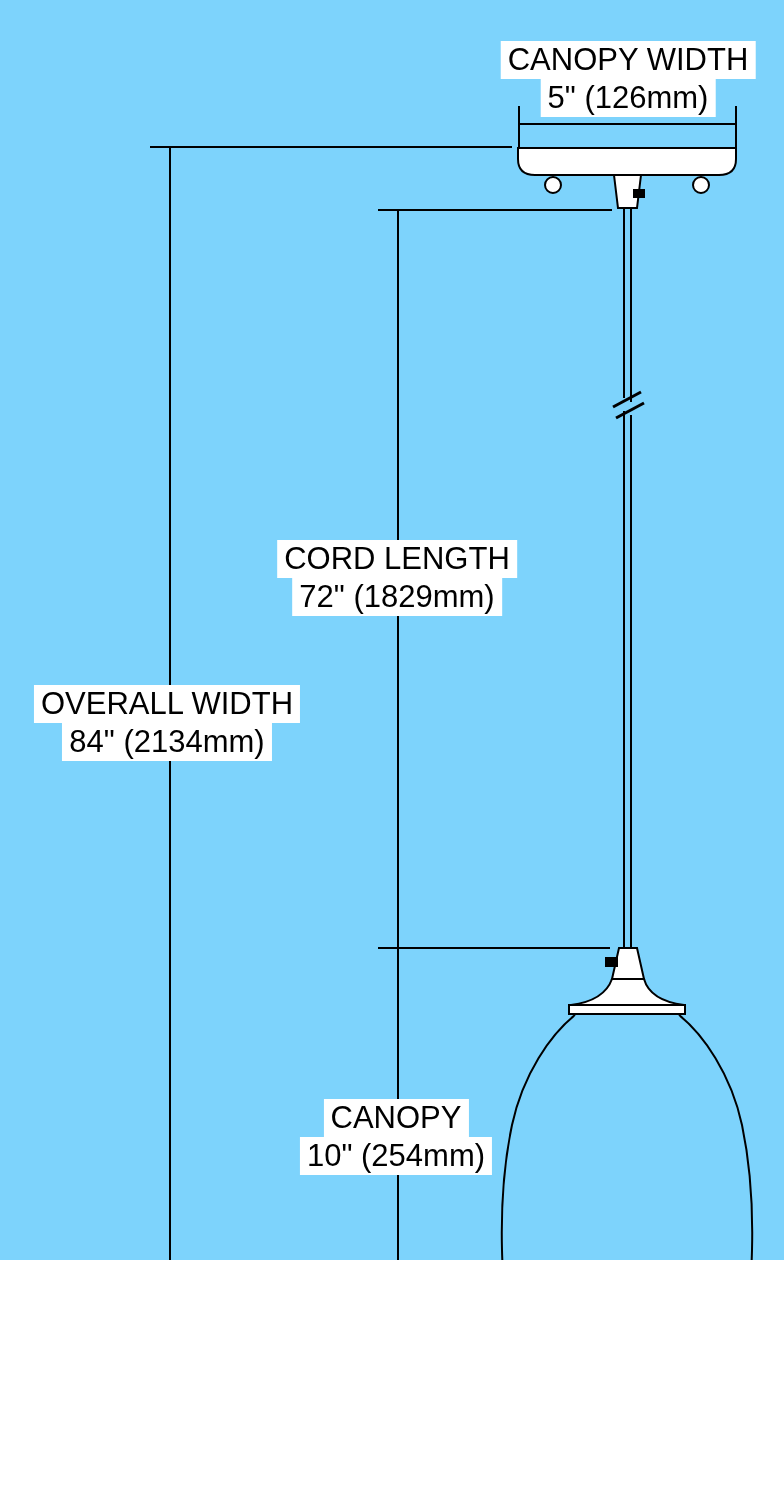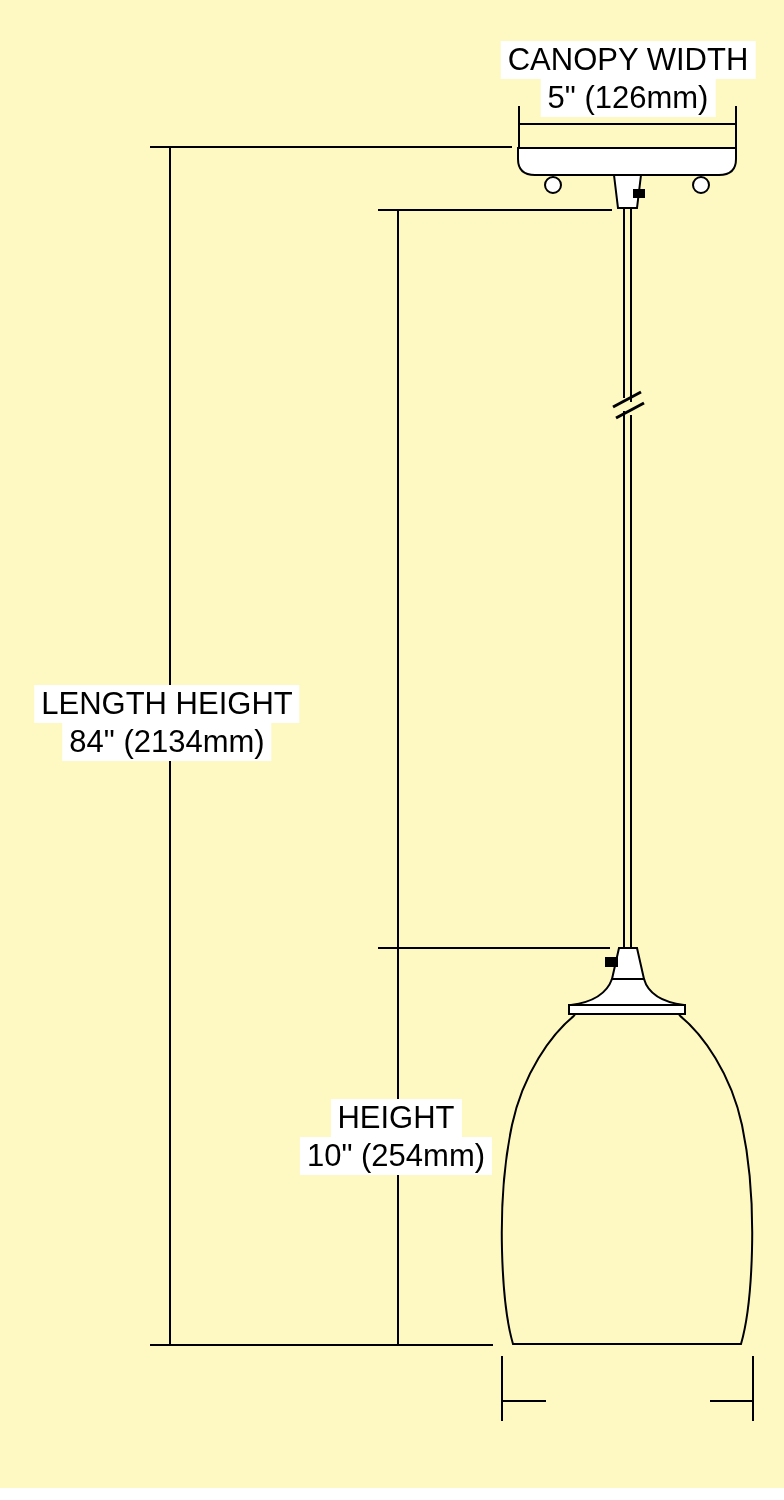--- a/index.html
+++ b/index.html
@@ -1,16 +1,16 @@
 <!DOCTYPE html>
 <html><head>
 <meta charset="utf-8">
 <style>
   html,body{margin:0;padding:0;background:#ffffff;}
-  #stage{position:relative;width:784px;height:1488px;background:#fef9c3;overflow:hidden;}
+  #stage{position:relative;width:784px;height:1260px;background:#7dd3fc;overflow:hidden;}
   #drawing{position:absolute;left:0;top:0;}
   .dim-label{
     position:absolute;
     transform:translateX(-50%);
     text-align:center;
     font-family:"Liberation Sans",sans-serif;
     font-size:31px;
     line-height:38px;
     color:#000000;
     white-space:nowrap;
@@ -84,25 +84,29 @@
              C748,1320 751,1290 752,1250
              C753,1210 750,1163 742,1125
              C731,1074 703,1034 679,1015"></path>
   </svg>
 
   <div class="dim-label" style="left:628px;top:41px;">
     <span class="ln"><span>CANOPY WIDTH</span></span>
     <span class="ln"><span>5" (126mm)</span></span>
   </div>
 
+  <div class="dim-label" style="left:397px;top:540px;">
+    <span class="ln"><span>CORD LENGTH</span></span>
+    <span class="ln"><span>72" (1829mm)</span></span>
+  </div>
 
   <div class="dim-label" style="left:167px;top:685px;">
-    <span class="ln"><span>LENGTH HEIGHT</span></span>
+    <span class="ln"><span>OVERALL WIDTH</span></span>
     <span class="ln"><span>84" (2134mm)</span></span>
   </div>
 
   <div class="dim-label" style="left:396px;top:1099px;">
-    <span class="ln"><span>HEIGHT</span></span>
+    <span class="ln"><span>CANOPY</span></span>
     <span class="ln"><span>10" (254mm)</span></span>
   </div>
 
 
 </div>
 
 </body></html>

